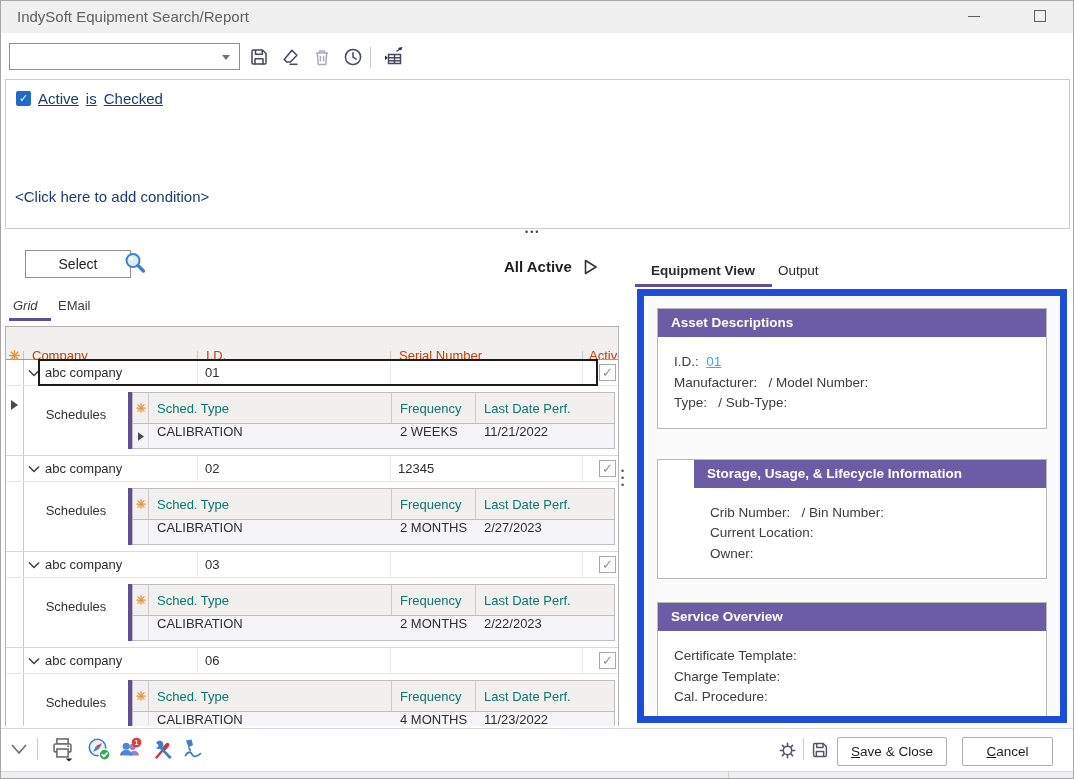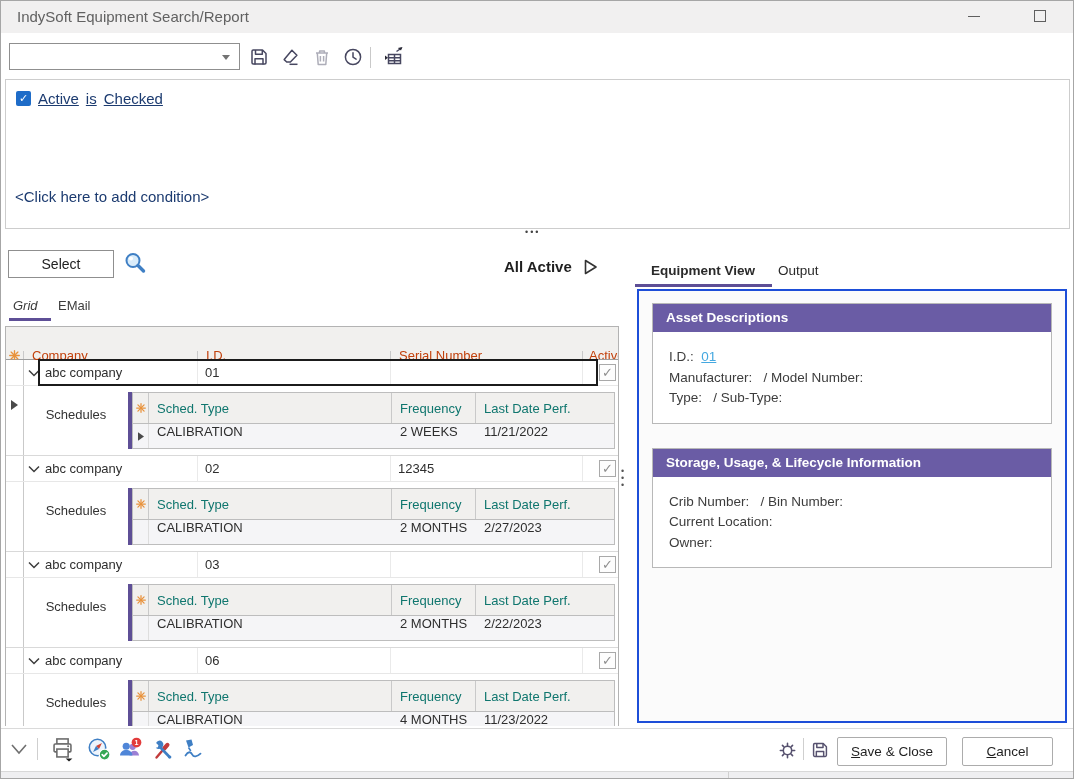--- a/index.html
+++ b/index.html
@@ -27,21 +27,21 @@
   .cond-check { width:15px; height:15px; background:#1e6cc8; border-radius:2px; color:#fff; font-size:11px; line-height:15px; text-align:center; cursor:pointer; }
   .cond-word { text-decoration:underline; cursor:pointer; }
   .cond-add { position:absolute; left:9px; top:108px; font-size:15px; color:#1c3b70; cursor:pointer; }
 
   
   .h-split { position:absolute; left:524px; top:226px; font-size:9px; color:#444; letter-spacing:2px; cursor:row-resize; }
   .v-split { position:absolute; left:620px; top:467px; display:flex; flex-direction:column; line-height:7px; font-size:9px; color:#555; cursor:col-resize; }
 
   
   .left-panel { position:absolute; left:0; top:238px; width:628px; height:489px; }
-  .select-btn { position:absolute; left:7px; top:11px; width:106px; height:28px; background:#fff; border:1px solid #8f8f8f; font-size:14px; color:#222; text-align:center; line-height:26px; cursor:pointer; }
+  .select-btn { position:absolute; left:24px; top:11px; width:106px; height:28px; background:#fff; border:1px solid #8f8f8f; font-size:14px; color:#222; text-align:center; line-height:26px; cursor:pointer; }
   .mag { position:absolute; left:121px; top:11px; width:27px; height:27px; cursor:pointer; }
   .scope { position:absolute; left:503px; top:19px; display:flex; align-items:center; gap:12px; }
   .scope-label { font-weight:bold; font-size:15px; color:#1f1f1f; }
   .scope-run { cursor:pointer; display:flex; }
   .ltab { position:absolute; top:59px; font-size:13px; color:#3c3c3c; cursor:pointer; }
   .ltab1 { left:12px;font-style:italic; }
   .ltab2 { left:57px; }
   .ltab-underline { position:absolute; left:8px; top:79px; width:42px; height:3px; background:#5e4f96; }
 
   
@@ -75,23 +75,23 @@
   .sr { padding-left:8px; }
   .sr-ind { width:16px; padding:0; display:flex; justify-content:center; border-right:1px solid #dedede; height:100%; align-items:center; }
   .sr-type { width:243px; } .sr-freq { width:84px; } .sr-date { flex:1; }
 
   
   .right-panel { position:absolute; left:632px; top:238px; width:442px; height:489px; }
   .rtab { position:absolute; top:24px; font-size:13.5px; cursor:pointer; color:#2a2a2a; }
   .rtab1 { left:18px; font-weight:bold; }
   .rtab2 { left:145px; }
   .rtab-underline { position:absolute; left:2px; top:45px; width:137px; height:3px; background:#5e4f96; }
-  .rbox { position:absolute; left:4px; top:50px; width:430px; height:434px; border:2px solid #1d4ed8; background:#fbfbfb; overflow:hidden; }
+  .rbox { position:absolute; left:4px; top:50px; width:430px; height:434px; border:7px solid #1d4ed8; background:#fbfbfb; overflow:hidden; }
   .section { margin:0 13px; border:1px solid #b8b8b8; background:#fff; }
-  .sec1 { margin-top:12px; } .sec2 { margin-top:24px; } .sec3 { margin-top:23px; }
+  .sec1 { margin-top:12px; } .sec2 { margin-top:30px;padding-left:36px; } .sec3 { margin-top:23px; }
   .sec-head { height:28px; background:#6a5ca5; color:#fff; font-weight:bold; font-size:13.5px; line-height:28px; padding-left:13px; }
   .sec-body { padding:15px 16px 14px 16px; font-size:13.5px; color:#3d3d3d; line-height:20.5px; }
   .sec-line { white-space:pre-wrap; }
   .dlink { color:#45a8e0; text-decoration:underline; cursor:pointer; }
 
   
   .footer { position:absolute; left:0; top:727px; width:1074px; height:43px; background:#fff; border-top:1px solid #dadada; }
   .f-icon { position:absolute; cursor:pointer; }
   .f-sep { position:absolute; width:1px; height:22px; background:#cfcfcf; top:9px; }
   .f-btn { position:absolute; top:8px; height:29px; background:#fff; border:1px solid #acacac; border-radius:2px; font-size:13.5px; color:#1f1f1f; text-align:center; cursor:pointer; display:flex; align-items:center; justify-content:center; }
@@ -430,20 +430,28 @@
 
       <div class="section sec2">
         <div class="sec-head">Storage, Usage, &amp; Lifecycle Information</div>
         <div class="sec-body">
           <div class="sec-line">Crib Number:   / Bin Number:</div>
           <div class="sec-line">Current Location:</div>
           <div class="sec-line">Owner:</div>
         </div>
       </div>
 
+      <div class="section sec3">
+        <div class="sec-head">Service Overview</div>
+        <div class="sec-body">
+          <div class="sec-line">Certificate Template:</div>
+          <div class="sec-line">Charge Template:</div>
+          <div class="sec-line">Cal. Procedure:</div>
+        </div>
+      </div>
 
     </div>
   </div>
 
   <div class="footer">
     <div class="f-icon" style="left:8px; top:13px;">
       <svg viewBox="0 0 20 14" width="20" height="14">
           <polyline points="3,3 10,11 17,3" fill="none" stroke="#707070" stroke-width="1.6"></polyline>
         </svg>
     </div>

